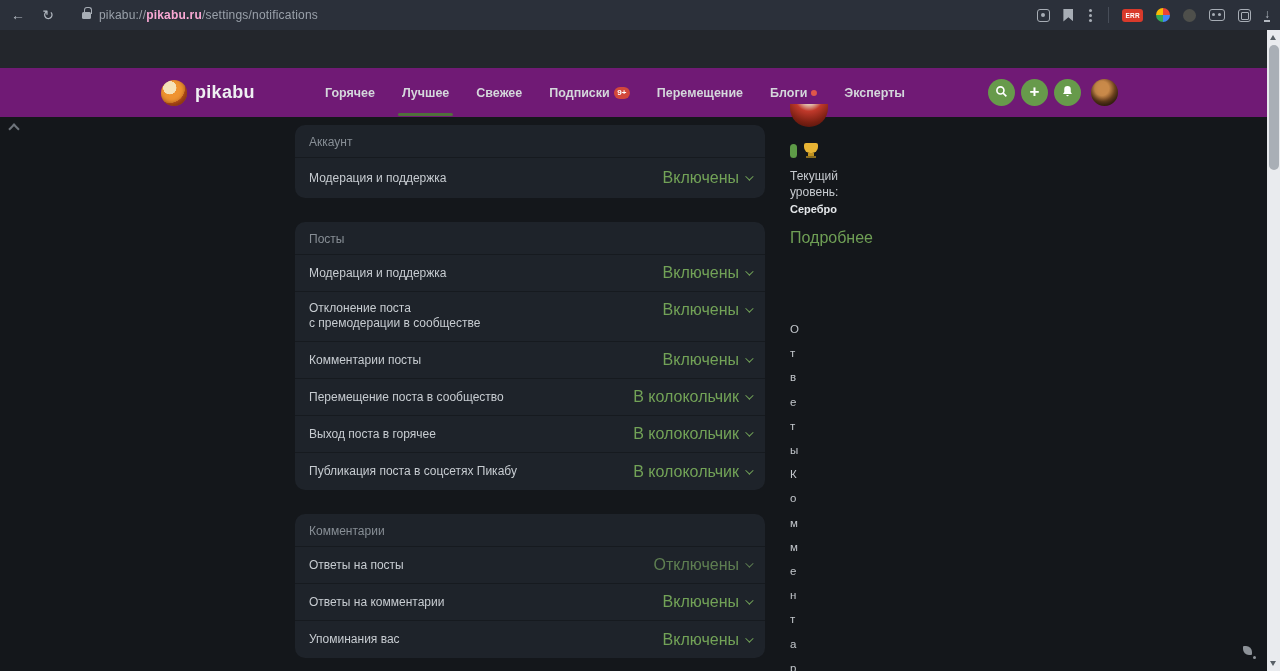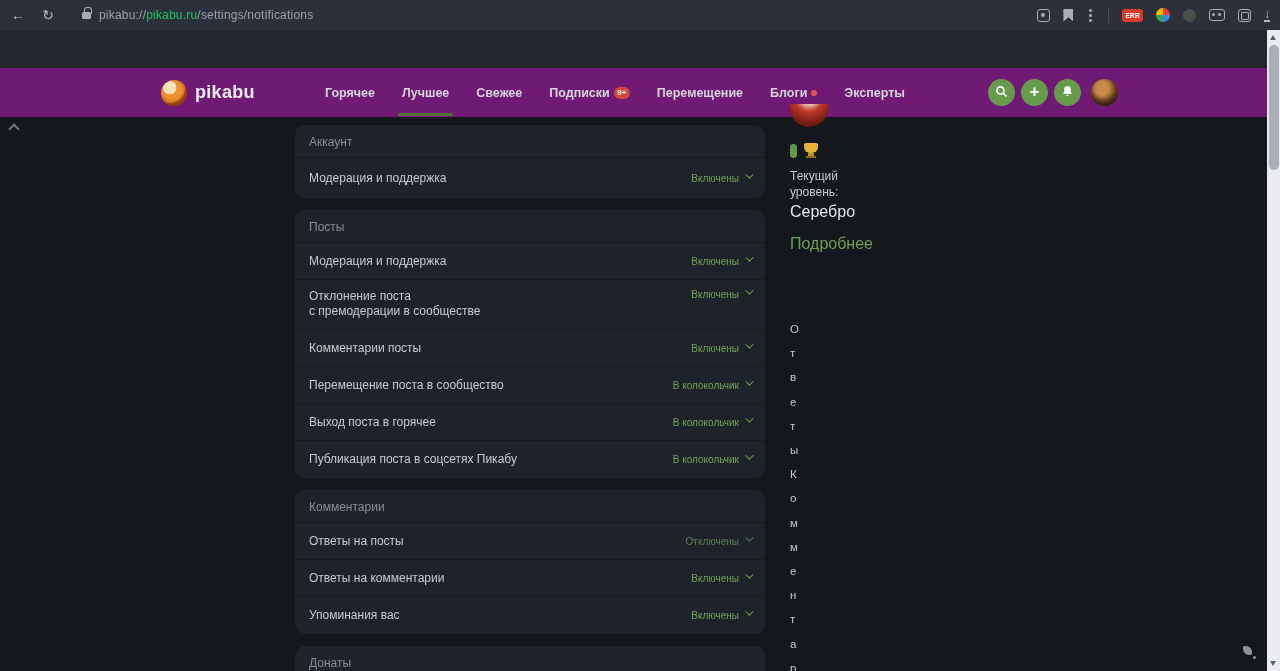--- a/index.html
+++ b/index.html
@@ -15,21 +15,21 @@
   .chrome { position:absolute; top:0; left:0; right:0; height:30px; background:#2b303a;
             display:flex; align-items:center; z-index:10; }
   .chrome-btn { color:#b3b9c1; font-size:14px; width:24px; height:22px;
                 display:flex; align-items:center; justify-content:center; cursor:pointer; }
   .chrome-btn.back { margin-left:6px; }
   .chrome-btn.reload { margin-left:6px; }
   .lock { position:relative; width:9px; height:7px; background:#a7adb5; border-radius:1.5px; margin:0 8px 0 22px; }
   .lock::before { content:""; position:absolute; top:-5px; left:1.5px; width:6px; height:6px;
                   border:1.5px solid #a7adb5; border-bottom:none; border-radius:3px 3px 0 0; }
   .url { font-size:12px; color:#9aa1aa; letter-spacing:.2px; cursor:text; }
-  .url b { color:#22c55e; font-weight:normal; }
+  .url b { color:#f9a8d4; font-weight:bold; }
   .chrome-right { position:absolute; right:10px; top:0; height:30px; display:flex; align-items:center; gap:13px; }
   .ext-generic { width:13px; height:13px; border:1.5px solid #a7adb5; border-radius:3px; position:relative; }
   .ext-generic::after { content:""; position:absolute; left:3px; top:3px; width:4px; height:4px; background:#a7adb5; border-radius:50%; }
   .bookmark { width:10px; height:13px; background:#a7adb5;
               clip-path:polygon(0 0,100% 0,100% 100%,50% 68%,0 100%); }
   .kebab { width:3px; height:3px; background:#a7adb5; border-radius:50%;
            box-shadow:0 -5px 0 #a7adb5, 0 5px 0 #a7adb5; margin:0 3px; }
   .chrome-sep { width:1px; height:16px; background:#474d58; }
   .err-badge { background:#d93a2b; color:#fff; font-size:6.5px; font-weight:bold;
                padding:3px 3px; border-radius:3px; letter-spacing:.3px; }
@@ -72,43 +72,43 @@
                 box-shadow:inset 0 -4px 6px rgba(0,0,0,.5); }
 
   
   .caret-up { position:absolute; left:9px; top:123px; width:8px; height:8px; cursor:pointer; }
   .caret-up::before { content:""; position:absolute; left:1px; top:2px; width:6px; height:6px;
                       border-top:2px solid #6e747b; border-right:2px solid #6e747b;
                       transform:rotate(-45deg); }
 
   
   .main { position:absolute; left:295px; top:125px; width:470px; }
-  .card { background:#1e232a; border-radius:10px; margin-bottom:12px; }
+  .card { background:#1e232a; border-radius:10px; margin-bottom:24px; }
   .card-title { padding:10px 14px 8px; font-size:12px; color:#878e95; border-bottom:1px solid #161a1f; }
   .card.no-rows .card-title { border-bottom:none; }
   .row { display:flex; align-items:center; justify-content:space-between;
          min-height:37px; padding:4px 14px; border-bottom:1px solid #161a1f; }
   .row:last-child { border-bottom:none; }
   .row-label { font-size:12px; color:#c7ccd1; white-space:pre-line; line-height:15px; }
-  .row-value { display:flex; align-items:flex-start; gap:6px; font-size:10px; color:#72a257; cursor:pointer; white-space:nowrap; }
+  .row-value { display:flex; align-items:center; gap:6px; font-size:16px; color:#72a257; cursor:pointer; white-space:nowrap; }
   .row-value.off { color:#5e7e51; }
   .chev { width:6px; height:6px; border-right:1.5px solid currentColor; border-bottom:1.5px solid currentColor;
           transform:rotate(45deg) translateY(-2px); display:inline-block; }
 
   
   .sidebar { position:absolute; left:790px; top:104px; width:130px; }
   .side-avatar { width:38px; height:23px; border-radius:0 0 19px 19px; margin-bottom:15px;
                  background:radial-gradient(circle at 50% -30%, #e8d9c6 0 18%, #c0392b 40%, #7a1f12 72%, #43100a 100%); }
   .side-icons { display:flex; align-items:flex-end; gap:7px; height:16px; margin-bottom:10px; }
   .pickle { width:7px; height:14px; background:#5e9b47; border-radius:4px; }
   .trophy { position:relative; width:14px; height:10px; background:#e8b434; border-radius:2px 2px 6px 6px; margin-bottom:5px; }
   .trophy::before { content:""; position:absolute; left:4px; bottom:-3px; width:6px; height:3px; background:#c2931f; }
   .trophy::after { content:""; position:absolute; left:2px; bottom:-5px; width:10px; height:2px; background:#8a6d1f; }
   .level-label { font-size:12px; color:#c6cacf; line-height:16px; white-space:pre-line; }
-  .level-value { font-size:16px; color:#e4e7ea; font-weight:normal; margin-top:3px; }
+  .level-value { font-size:11px; color:#e4e7ea; font-weight:bold; margin-top:3px; }
   .details-link { display:inline-block; margin-top:14px; font-size:16px; color:#6f9f55; cursor:pointer; }
 
   .vertical-text { position:absolute; left:790px; top:317px; font-size:11.5px; color:#c3c7cc;
                    line-height:24.2px; white-space:pre-line; }
 
   
   .pen { position:absolute; right:23px; bottom:11px; width:16px; height:16px; cursor:pointer; }
   .pen-nib { position:absolute; left:2px; top:2px; width:9px; height:9px; background:#8d9298;
              border-radius:1px 6px 1px 6px; transform:rotate(0deg); }
   .pen-dot { position:absolute; right:1px; bottom:1px; width:3px; height:3px; background:#8d9298; border-radius:50%; }

